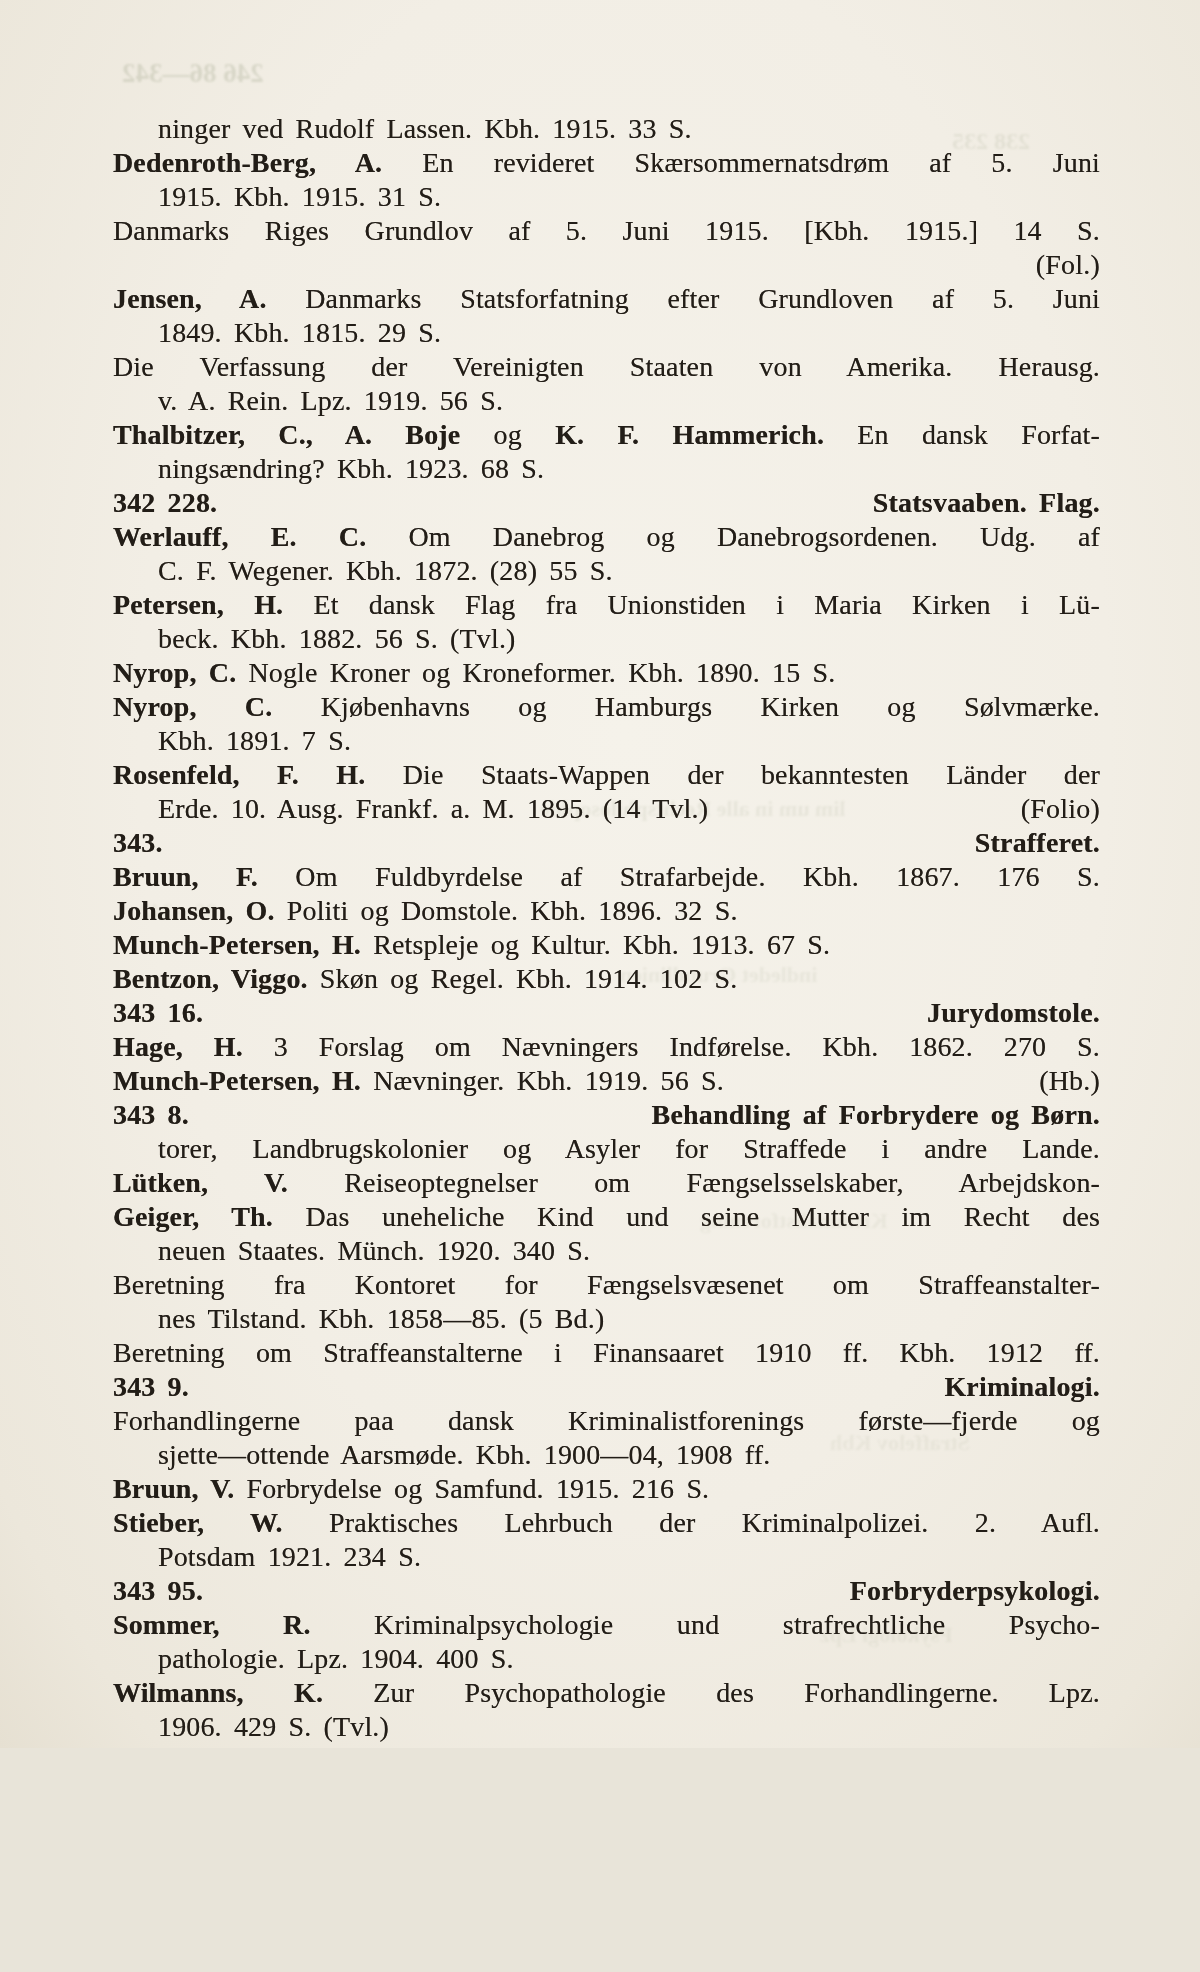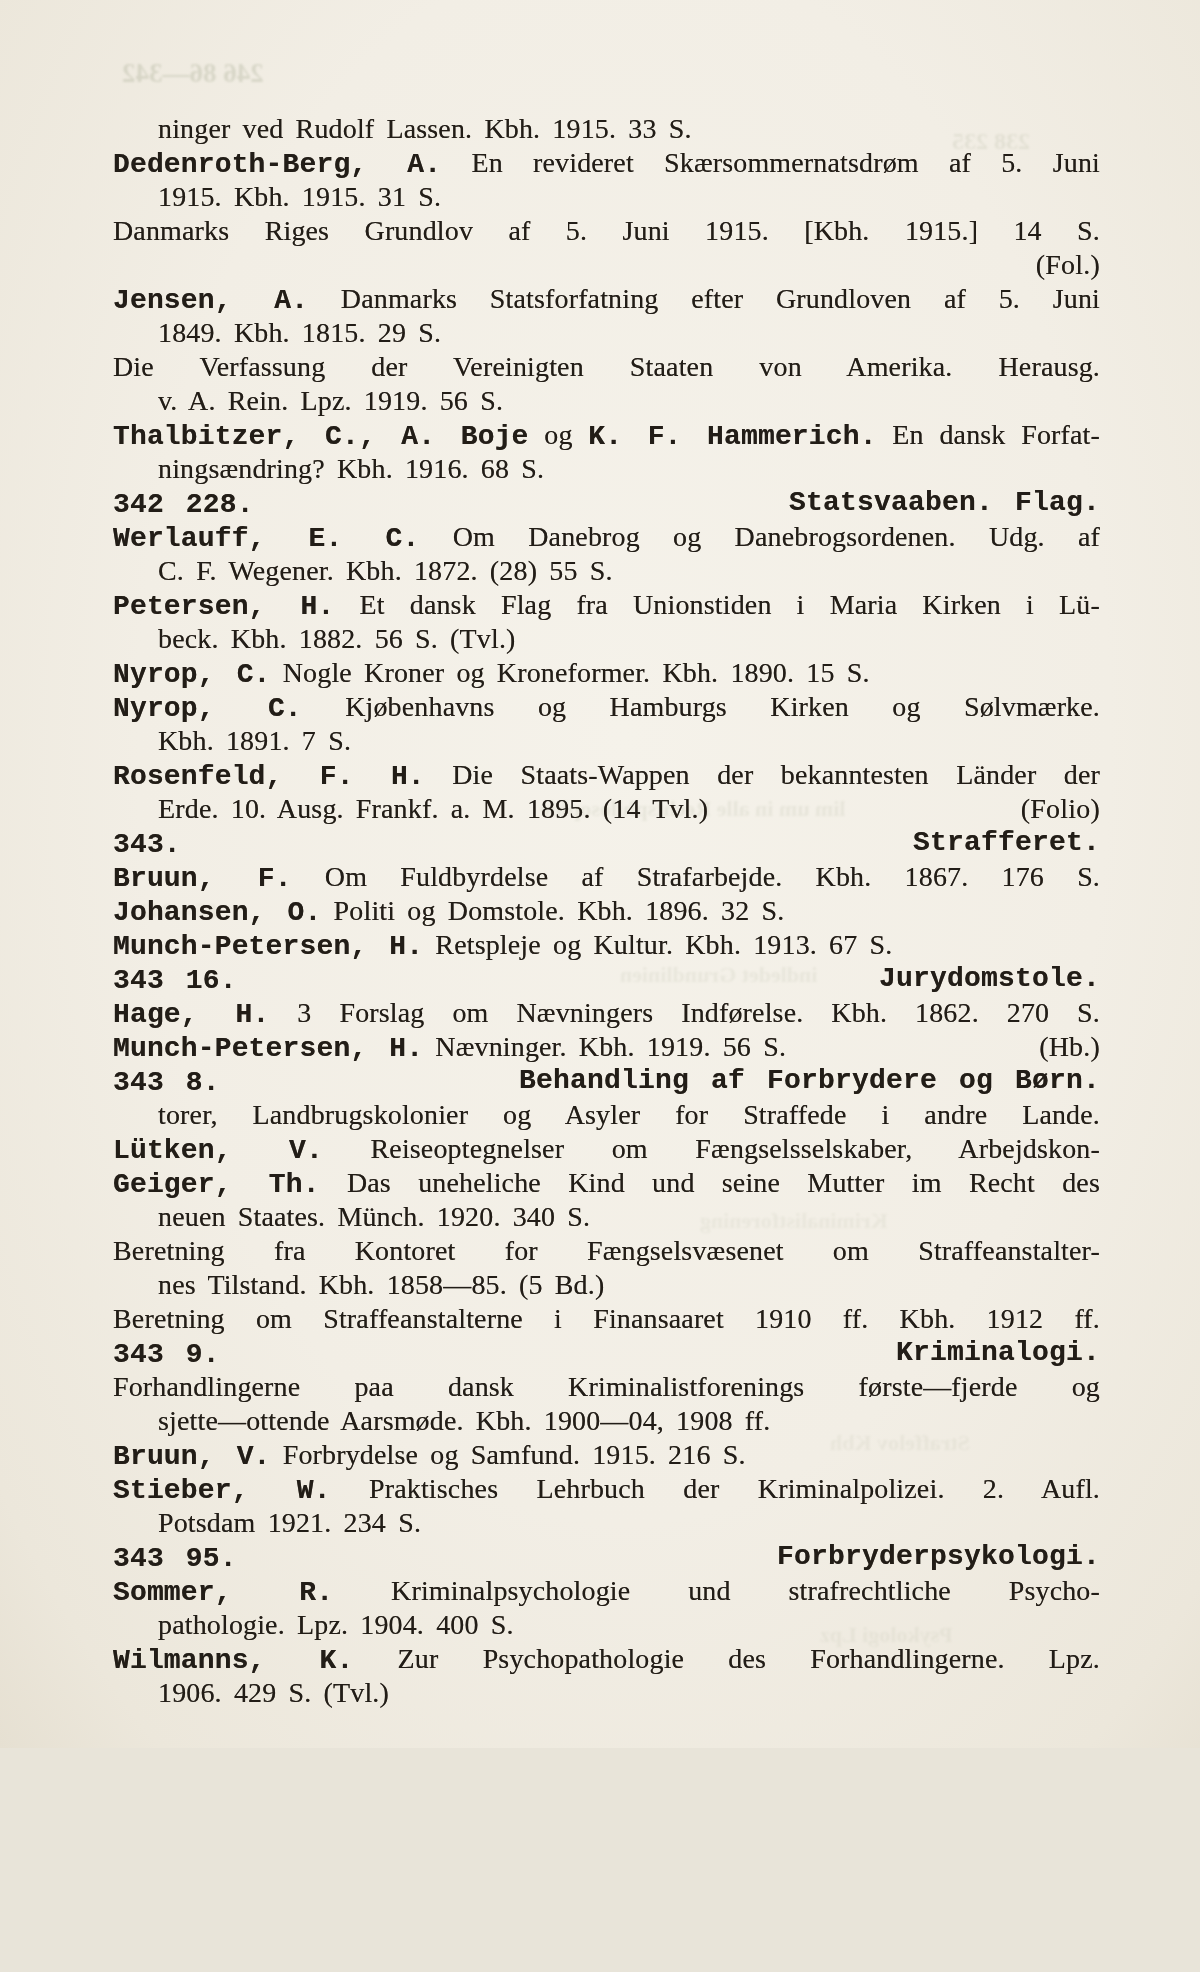--- a/index.html
+++ b/index.html
@@ -10,21 +10,21 @@
     color:#221d17;
   }
   .textblock{position:absolute;left:113px;top:112px;width:987px;}
   .line{
     position:relative;height:34px;line-height:34px;font-size:28px;
     letter-spacing:.15px;word-spacing:5px;white-space:nowrap;
     text-shadow:0 0 .6px rgba(35,28,20,.65);
   }
   .line.just{white-space:normal;text-align:justify;text-align-last:justify;overflow:hidden;}
   .line.ind{padding-left:45px;}
-  .b{font-weight:bold;font-family:Liberation Mono, monospace;}
+  .b{font-weight:bold;}
   .rt{position:absolute;right:0;top:0;letter-spacing:.2px;}
   .footer{
     position:absolute;left:113px;top:1812px;width:987px;height:34px;
     text-align:center;font-size:39px;line-height:34px;letter-spacing:1px;
     text-shadow:0 0 .6px rgba(35,28,20,.6);
   }
   .ghostlayer{position:absolute;left:0;top:0;width:1200px;height:1972px;pointer-events:none;}
   .ghost{
     position:absolute;transform:scaleX(-1);font-weight:bold;
     color:#77815f;filter:blur(1px);white-space:nowrap;
@@ -50,35 +50,36 @@
       <div class="line ind"><span>1915. Kbh. 1915. 31 S.</span></div>
       <div class="line just"><span>Danmarks Riges Grundlov af 5. Juni 1915. [Kbh. 1915.] 14 S.</span></div>
       <div class="line">
         <span class="rt">(Fol.)</span>
       </div>
       <div class="line just"><span class="b">Jensen, A.</span><span> Danmarks Statsforfatning efter Grundloven af 5. Juni</span></div>
       <div class="line ind"><span>1849. Kbh. 1815. 29 S.</span></div>
       <div class="line just"><span>Die Verfassung der Vereinigten Staaten von Amerika. Herausg.</span></div>
       <div class="line ind"><span>v. A. Rein. Lpz. 1919. 56 S.</span></div>
       <div class="line just"><span class="b">Thalbitzer, C., A. Boje</span><span> og </span><span class="b">K. F. Hammerich.</span><span> En dansk Forfat-</span></div>
-      <div class="line ind"><span>ningsændring? Kbh. 1916. 68 S.</span></div>
+      <div class="line ind"><span>ningsændring? Kbh. 1923. 68 S.</span></div>
       <div class="line"><span class="b">342 228.</span><span class="rt b">Statsvaaben. Flag.</span></div>
       <div class="line just"><span class="b">Werlauff, E. C.</span><span> Om Danebrog og Danebrogsordenen. Udg. af</span></div>
       <div class="line ind"><span>C. F. Wegener. Kbh. 1872. (28) 55 S.</span></div>
       <div class="line just"><span class="b">Petersen, H.</span><span> Et dansk Flag fra Unionstiden i Maria Kirken i Lü-</span></div>
       <div class="line ind"><span>beck. Kbh. 1882. 56 S. (Tvl.)</span></div>
       <div class="line"><span class="b">Nyrop, C.</span><span> Nogle Kroner og Kroneformer. Kbh. 1890. 15 S.</span></div>
       <div class="line just"><span class="b">Nyrop, C.</span><span> Kjøbenhavns og Hamburgs Kirken og Sølvmærke.</span></div>
       <div class="line ind"><span>Kbh. 1891. 7 S.</span></div>
       <div class="line just"><span class="b">Rosenfeld, F. H.</span><span> Die Staats-Wappen der bekanntesten Länder der</span></div>
       <div class="line ind"><span>Erde. 10. Ausg. Frankf. a. M. 1895. (14 Tvl.)</span><span class="rt">(Folio)</span></div>
       <div class="line"><span class="b">343.</span><span class="rt b">Strafferet.</span></div>
       <div class="line just"><span class="b">Bruun, F.</span><span> Om Fuldbyrdelse af Strafarbejde. Kbh. 1867. 176 S.</span></div>
       <div class="line"><span class="b">Johansen, O.</span><span> Politi og Domstole. Kbh. 1896. 32 S.</span></div>
       <div class="line"><span class="b">Munch-Petersen, H.</span><span> Retspleje og Kultur. Kbh. 1913. 67 S.</span></div>
+      <div class="line"><span class="b">Bentzon, Viggo.</span><span> Skøn og Regel. Kbh. 1914. 102 S.</span></div>
       <div class="line"><span class="b">343 16.</span><span class="rt b">Jurydomstole.</span></div>
       <div class="line just"><span class="b">Hage, H.</span><span> 3 Forslag om Nævningers Indførelse. Kbh. 1862. 270 S.</span></div>
       <div class="line"><span class="b">Munch-Petersen, H.</span><span> Nævninger. Kbh. 1919. 56 S.</span><span class="rt">(Hb.)</span></div>
       <div class="line"><span class="b">343 8.</span><span class="rt b">Behandling af Forbrydere og Børn.</span></div>
       <div class="line ind just"><span>torer, Landbrugskolonier og Asyler for Straffede i andre Lande.</span></div>
       <div class="line just"><span class="b">Lütken, V.</span><span> Reiseoptegnelser om Fængselsselskaber, Arbejdskon-</span></div>
       <div class="line just"><span class="b">Geiger, Th.</span><span> Das uneheliche Kind und seine Mutter im Recht des</span></div>
       <div class="line ind"><span>neuen Staates. Münch. 1920. 340 S.</span></div>
       <div class="line just"><span>Beretning fra Kontoret for Fængselsvæsenet om Straffeanstalter-</span></div>
       <div class="line ind"><span>nes Tilstand. Kbh. 1858—85. (5 Bd.)</span></div>

